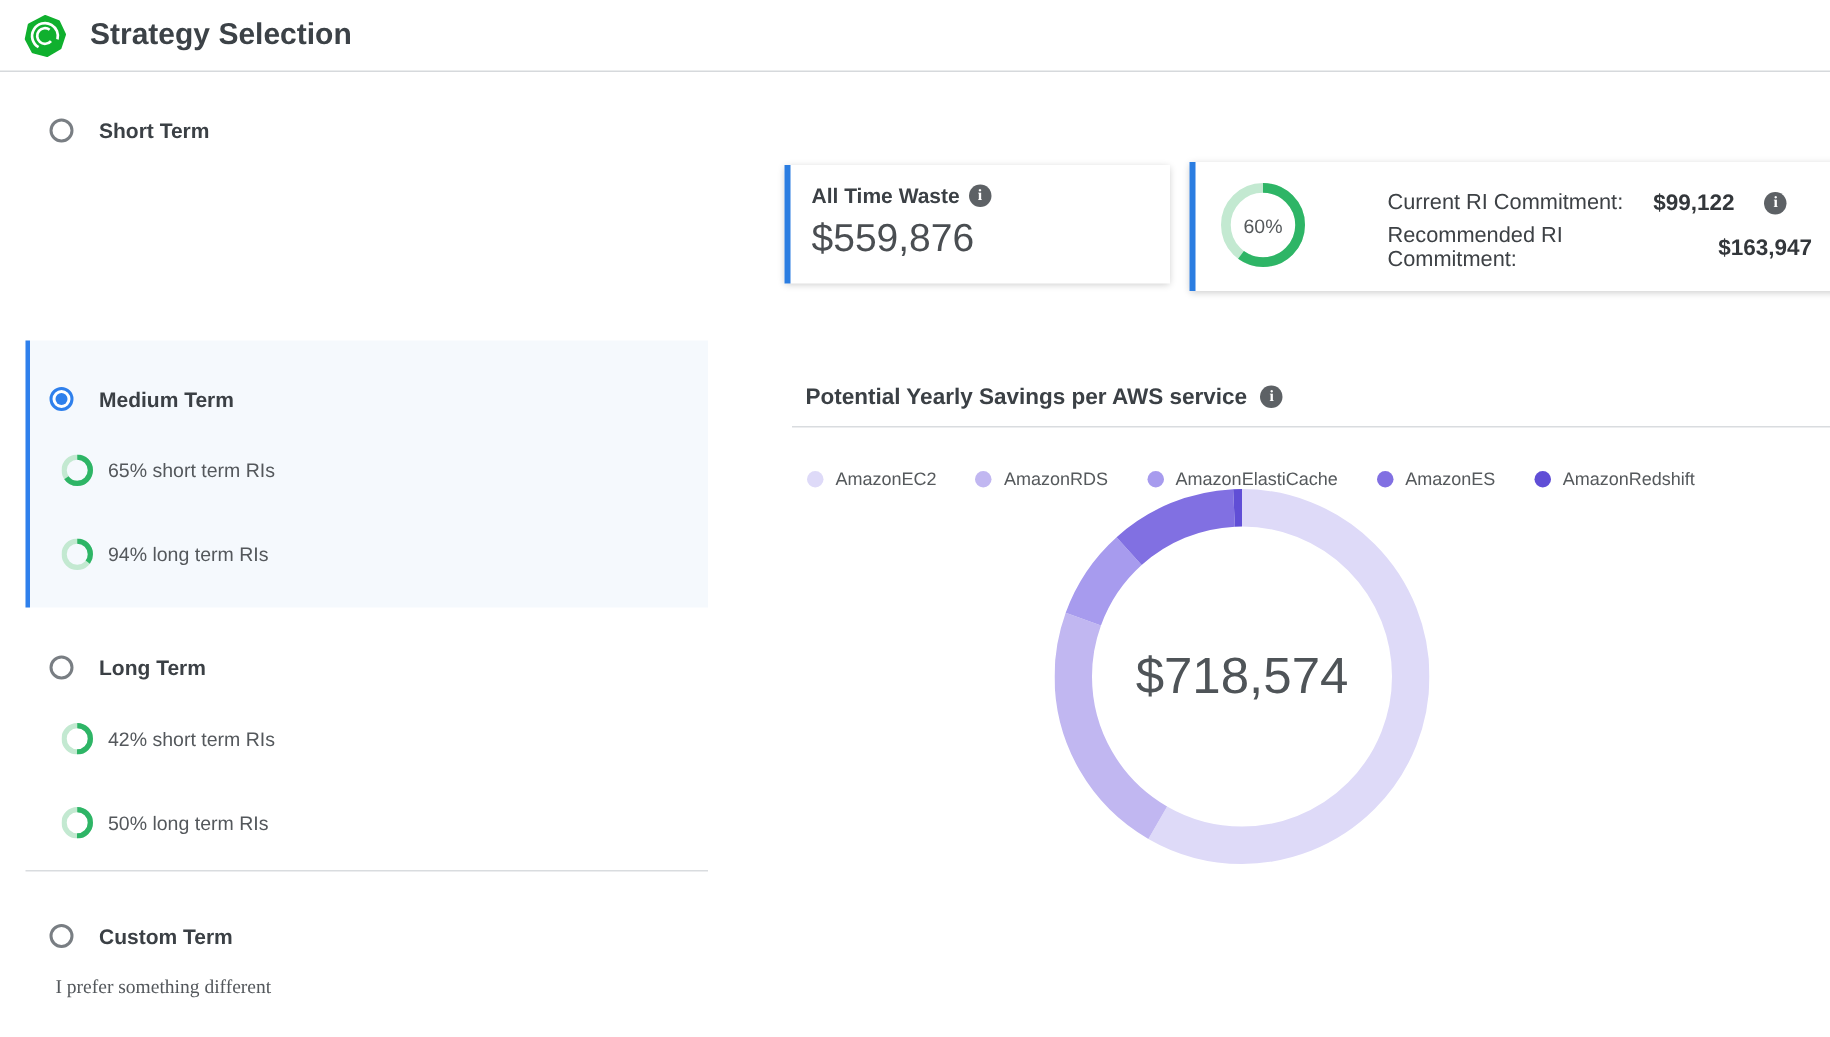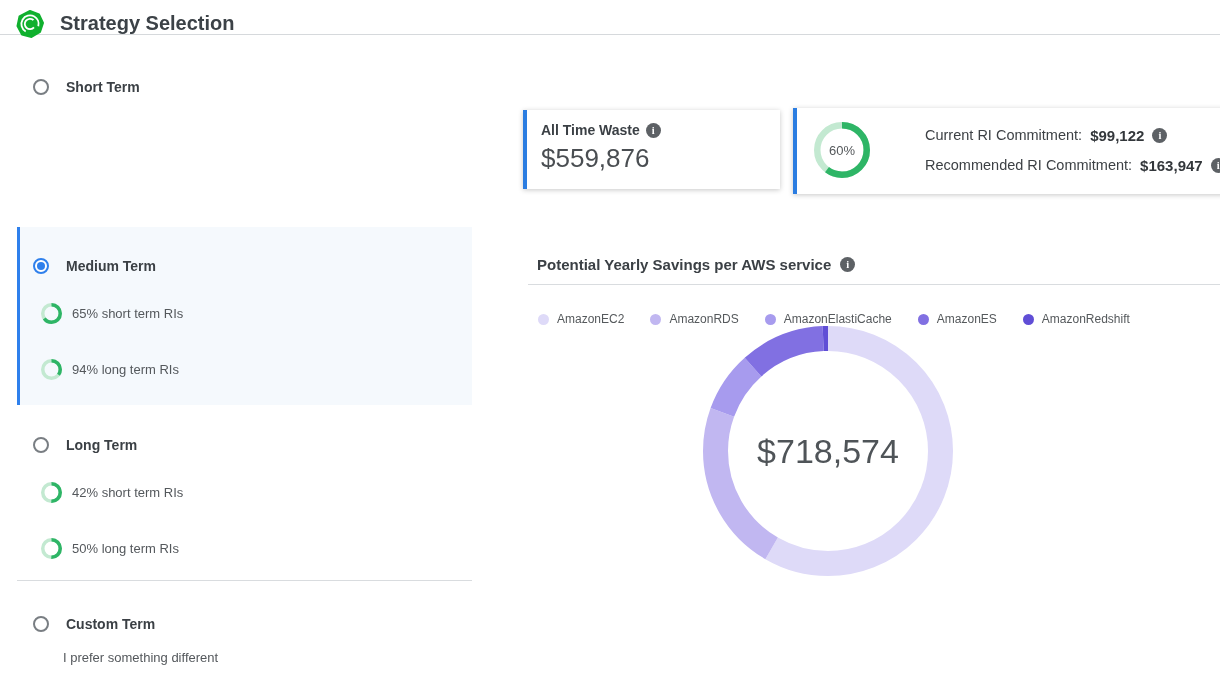--- a/index.html
+++ b/index.html
@@ -1,20 +1,20 @@
 <!DOCTYPE html>
 <html><head>
 <meta charset="utf-8">
 <style>
   * { margin:0; padding:0; box-sizing:border-box; }
   html,body { width:1220px; height:691px; overflow:hidden; background:#fff;
               font-family:"Liberation Sans", sans-serif; position:relative; }
 
   
-  .header { position:absolute; left:0; top:0; width:1220px; height:35px;
+  .header { position:absolute; left:0; top:0; width:1220px; height:48px;
             background:#fff; border-bottom:1px solid #d6d9dc; z-index:5; }
   .logo { position:absolute; left:16px; top:10px; width:28px; height:28px; }
   .page-title { position:absolute; left:60px; top:0; line-height:47px;
                 font-size:20px; font-weight:bold; color:#3c4247; }
 
   
   .strategy-panel { position:absolute; left:17px; top:48px; width:455px; height:643px; }
   .row { position:absolute; display:flex; align-items:center; }
   .opt-row { left:16px; gap:17px; height:20px; cursor:pointer;text-align:center; }
   .item-row { left:24px; gap:10px; height:22px; }
@@ -22,36 +22,36 @@
            background:#fff; flex:0 0 16px; position:relative; }
   .radio.selected { border-color:#2f80ec; }
   .radio.selected::after { content:''; position:absolute; inset:2px; border-radius:50%;
                            background:#2f80ec; }
   .opt-title { font-size:14px; font-weight:bold; color:#3b4045; }
   .item-label { font-size:13px; color:#54585c; }
   .mini-ring { width:21px; height:21px; flex:0 0 21px; }
   .highlight-box { position:absolute; left:0; top:179px; width:455px; height:178px;
                    background:#f5f9fd; border-left:3px solid #2f80ec; }
   .panel-divider { position:absolute; left:0; width:455px; height:1px; background:#d9dcdf; }
-  .custom-desc { position:absolute; left:46px; font-size:13px; color:#54585c; }
+  .custom-desc { position:absolute; left:20px; font-size:13px; color:#54585c;font-family:Liberation Serif, serif; }
 
   
   .card { position:absolute; background:#fff; border-left:4px solid #2b7de1;
           box-shadow:0 1px 5px rgba(0,0,0,.22); }
   .card-waste { left:523px; top:110px; width:257px; height:79px; padding:12px 0 0 14px; }
   .card-title-row { display:flex; align-items:center; gap:6px; }
   .card-title { font-size:14px; font-weight:bold; color:#3b4045; }
   .card-value { font-size:26px; color:#4a4e52; margin-top:5px; }
   .card-commit { left:793px; top:108px; width:450px; height:86px; }
   .gauge { position:absolute; left:17px; top:14px; width:56px; height:56px; }
   .gauge-label { position:absolute; left:17px; top:14px; width:56px; height:56px;
                  display:flex; align-items:center; justify-content:center;
                  font-size:13px; color:#55595c; }
   .commit-row { position:absolute; left:128px; height:20px; display:flex;
-                align-items:center; gap:8px; }
+                align-items:center; gap:20px; }
   .commit-label { font-size:14.5px; color:#3d4145; }
   .commit-value { font-size:15px; font-weight:bold; color:#33373b; }
 
   .info { width:15px; height:15px; border-radius:50%; background:#5d6165; color:#fff;
           display:inline-flex; align-items:center; justify-content:center;
           font-family:"Liberation Serif", serif; font-weight:bold; font-size:10.5px;
           flex:0 0 15px; cursor:pointer; }
   .info::after { content:"i"; }
 
   

